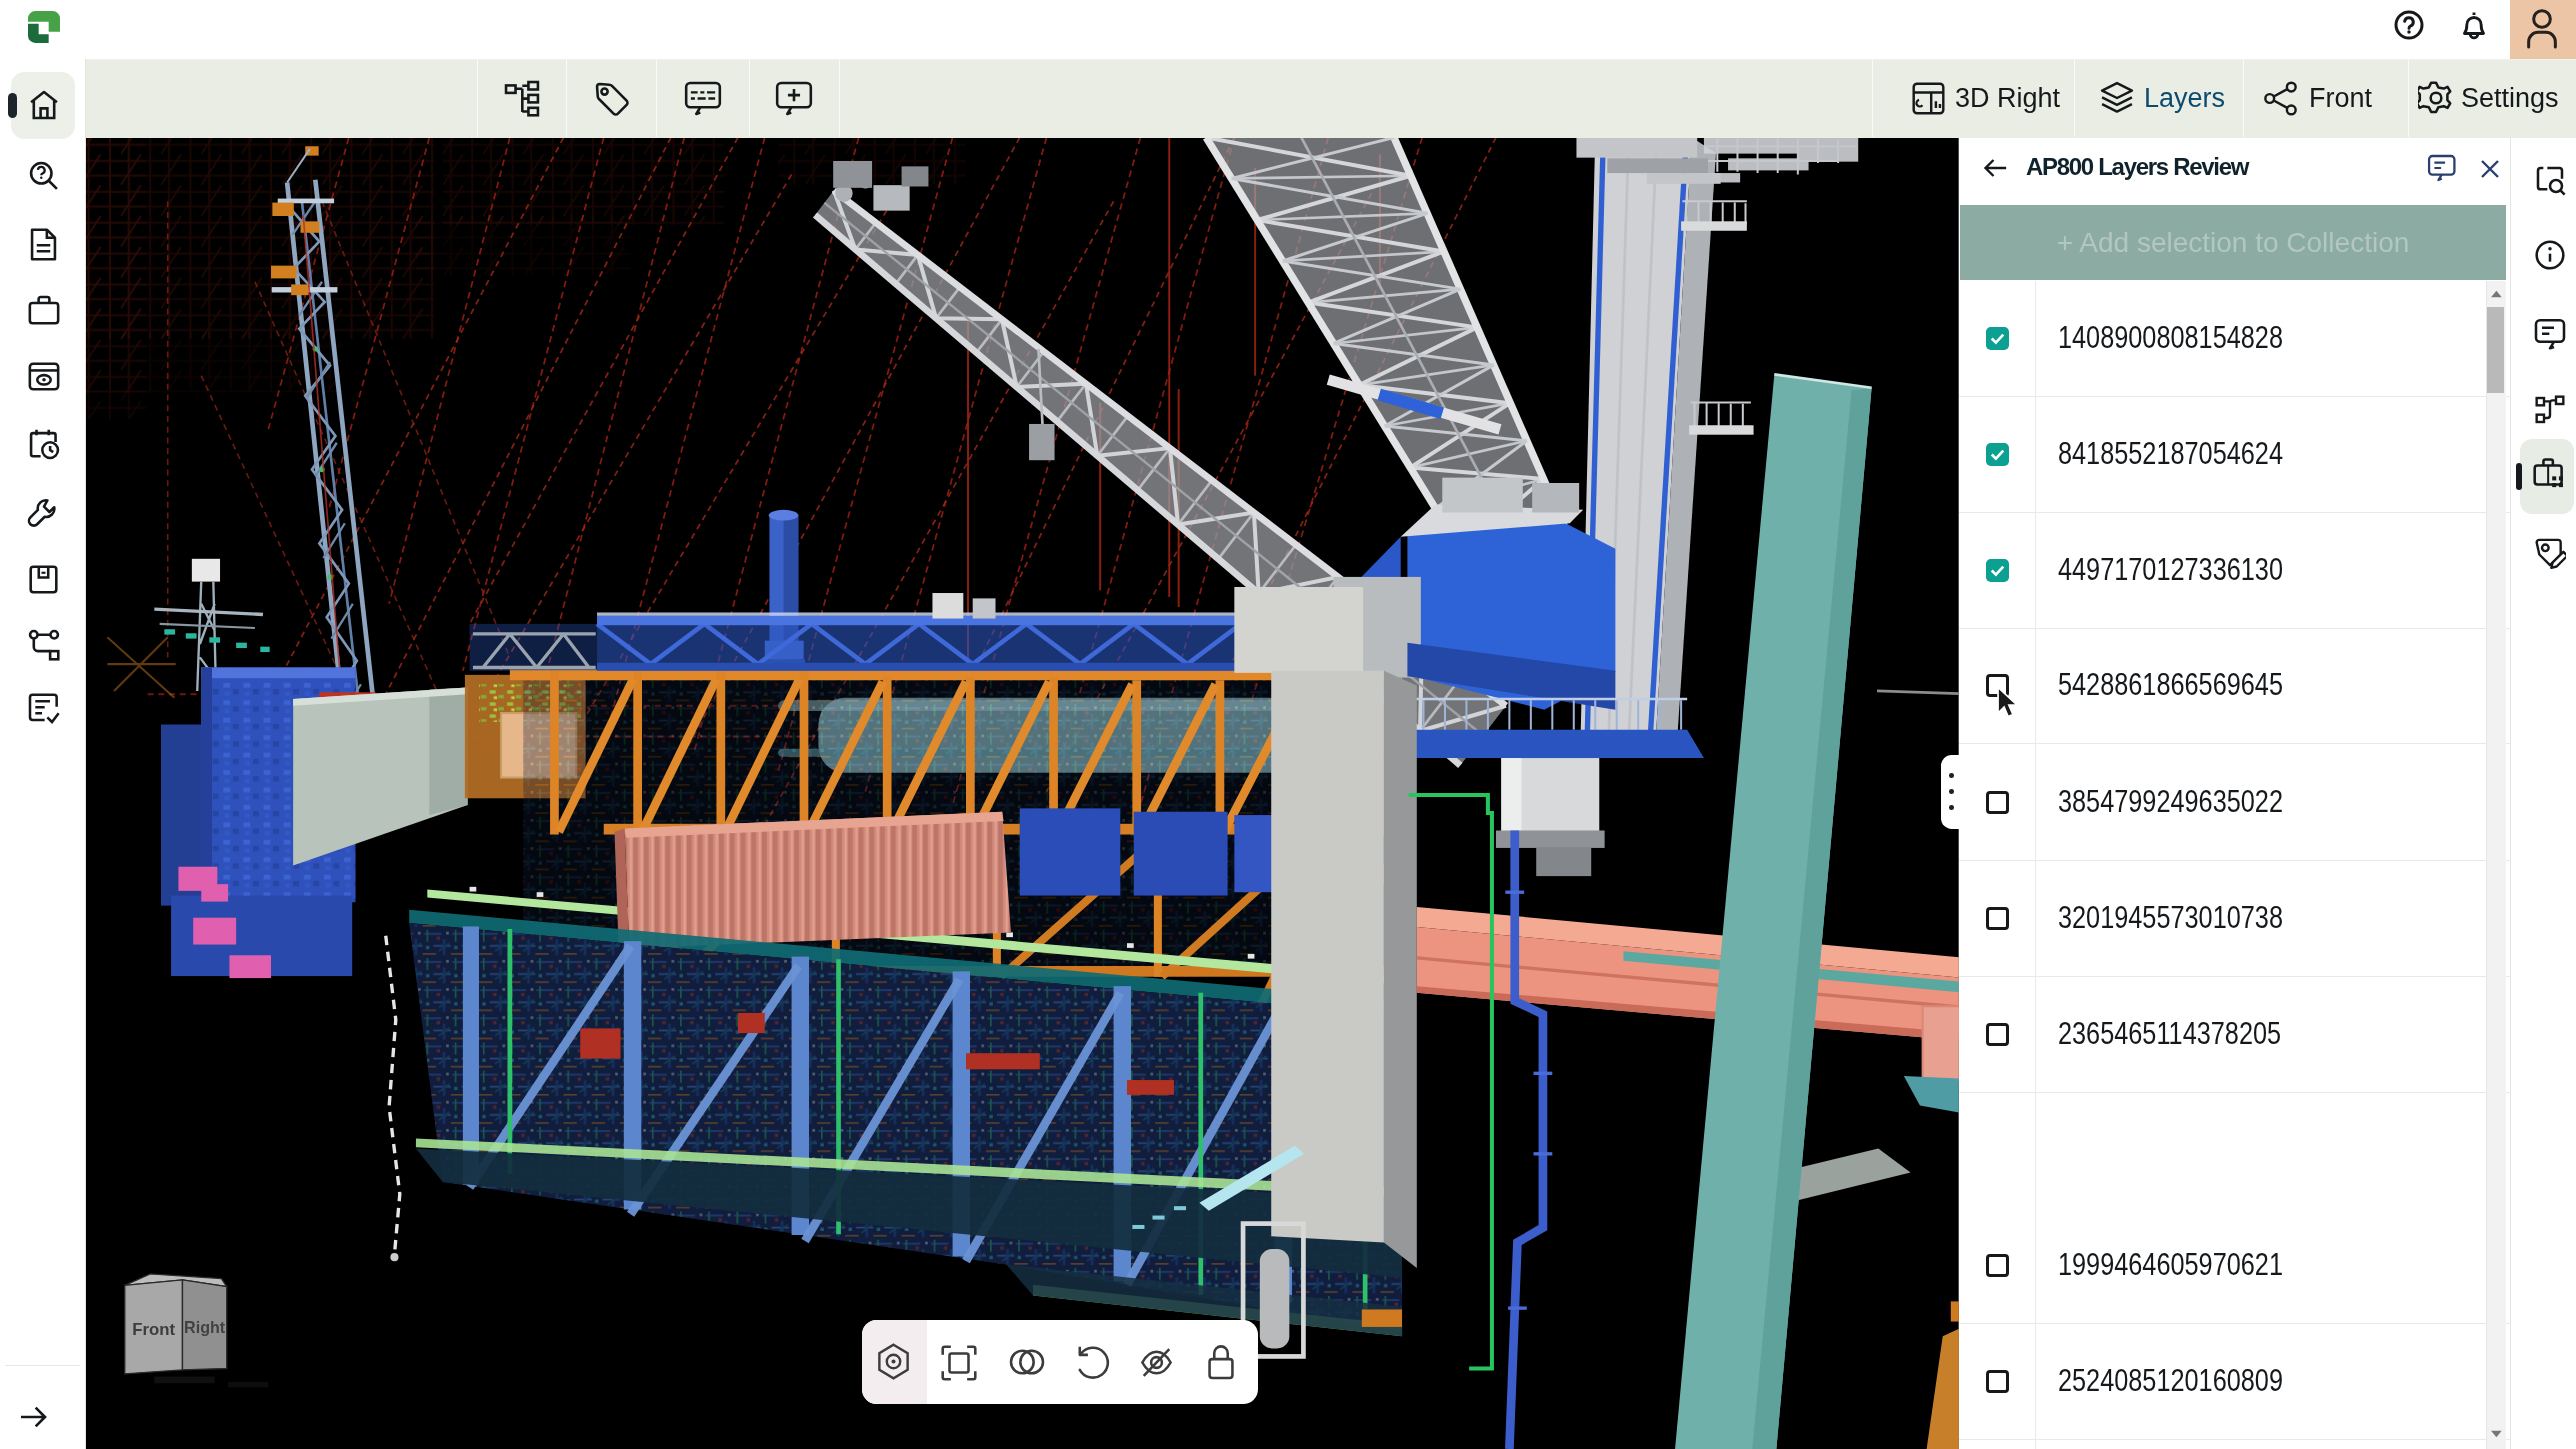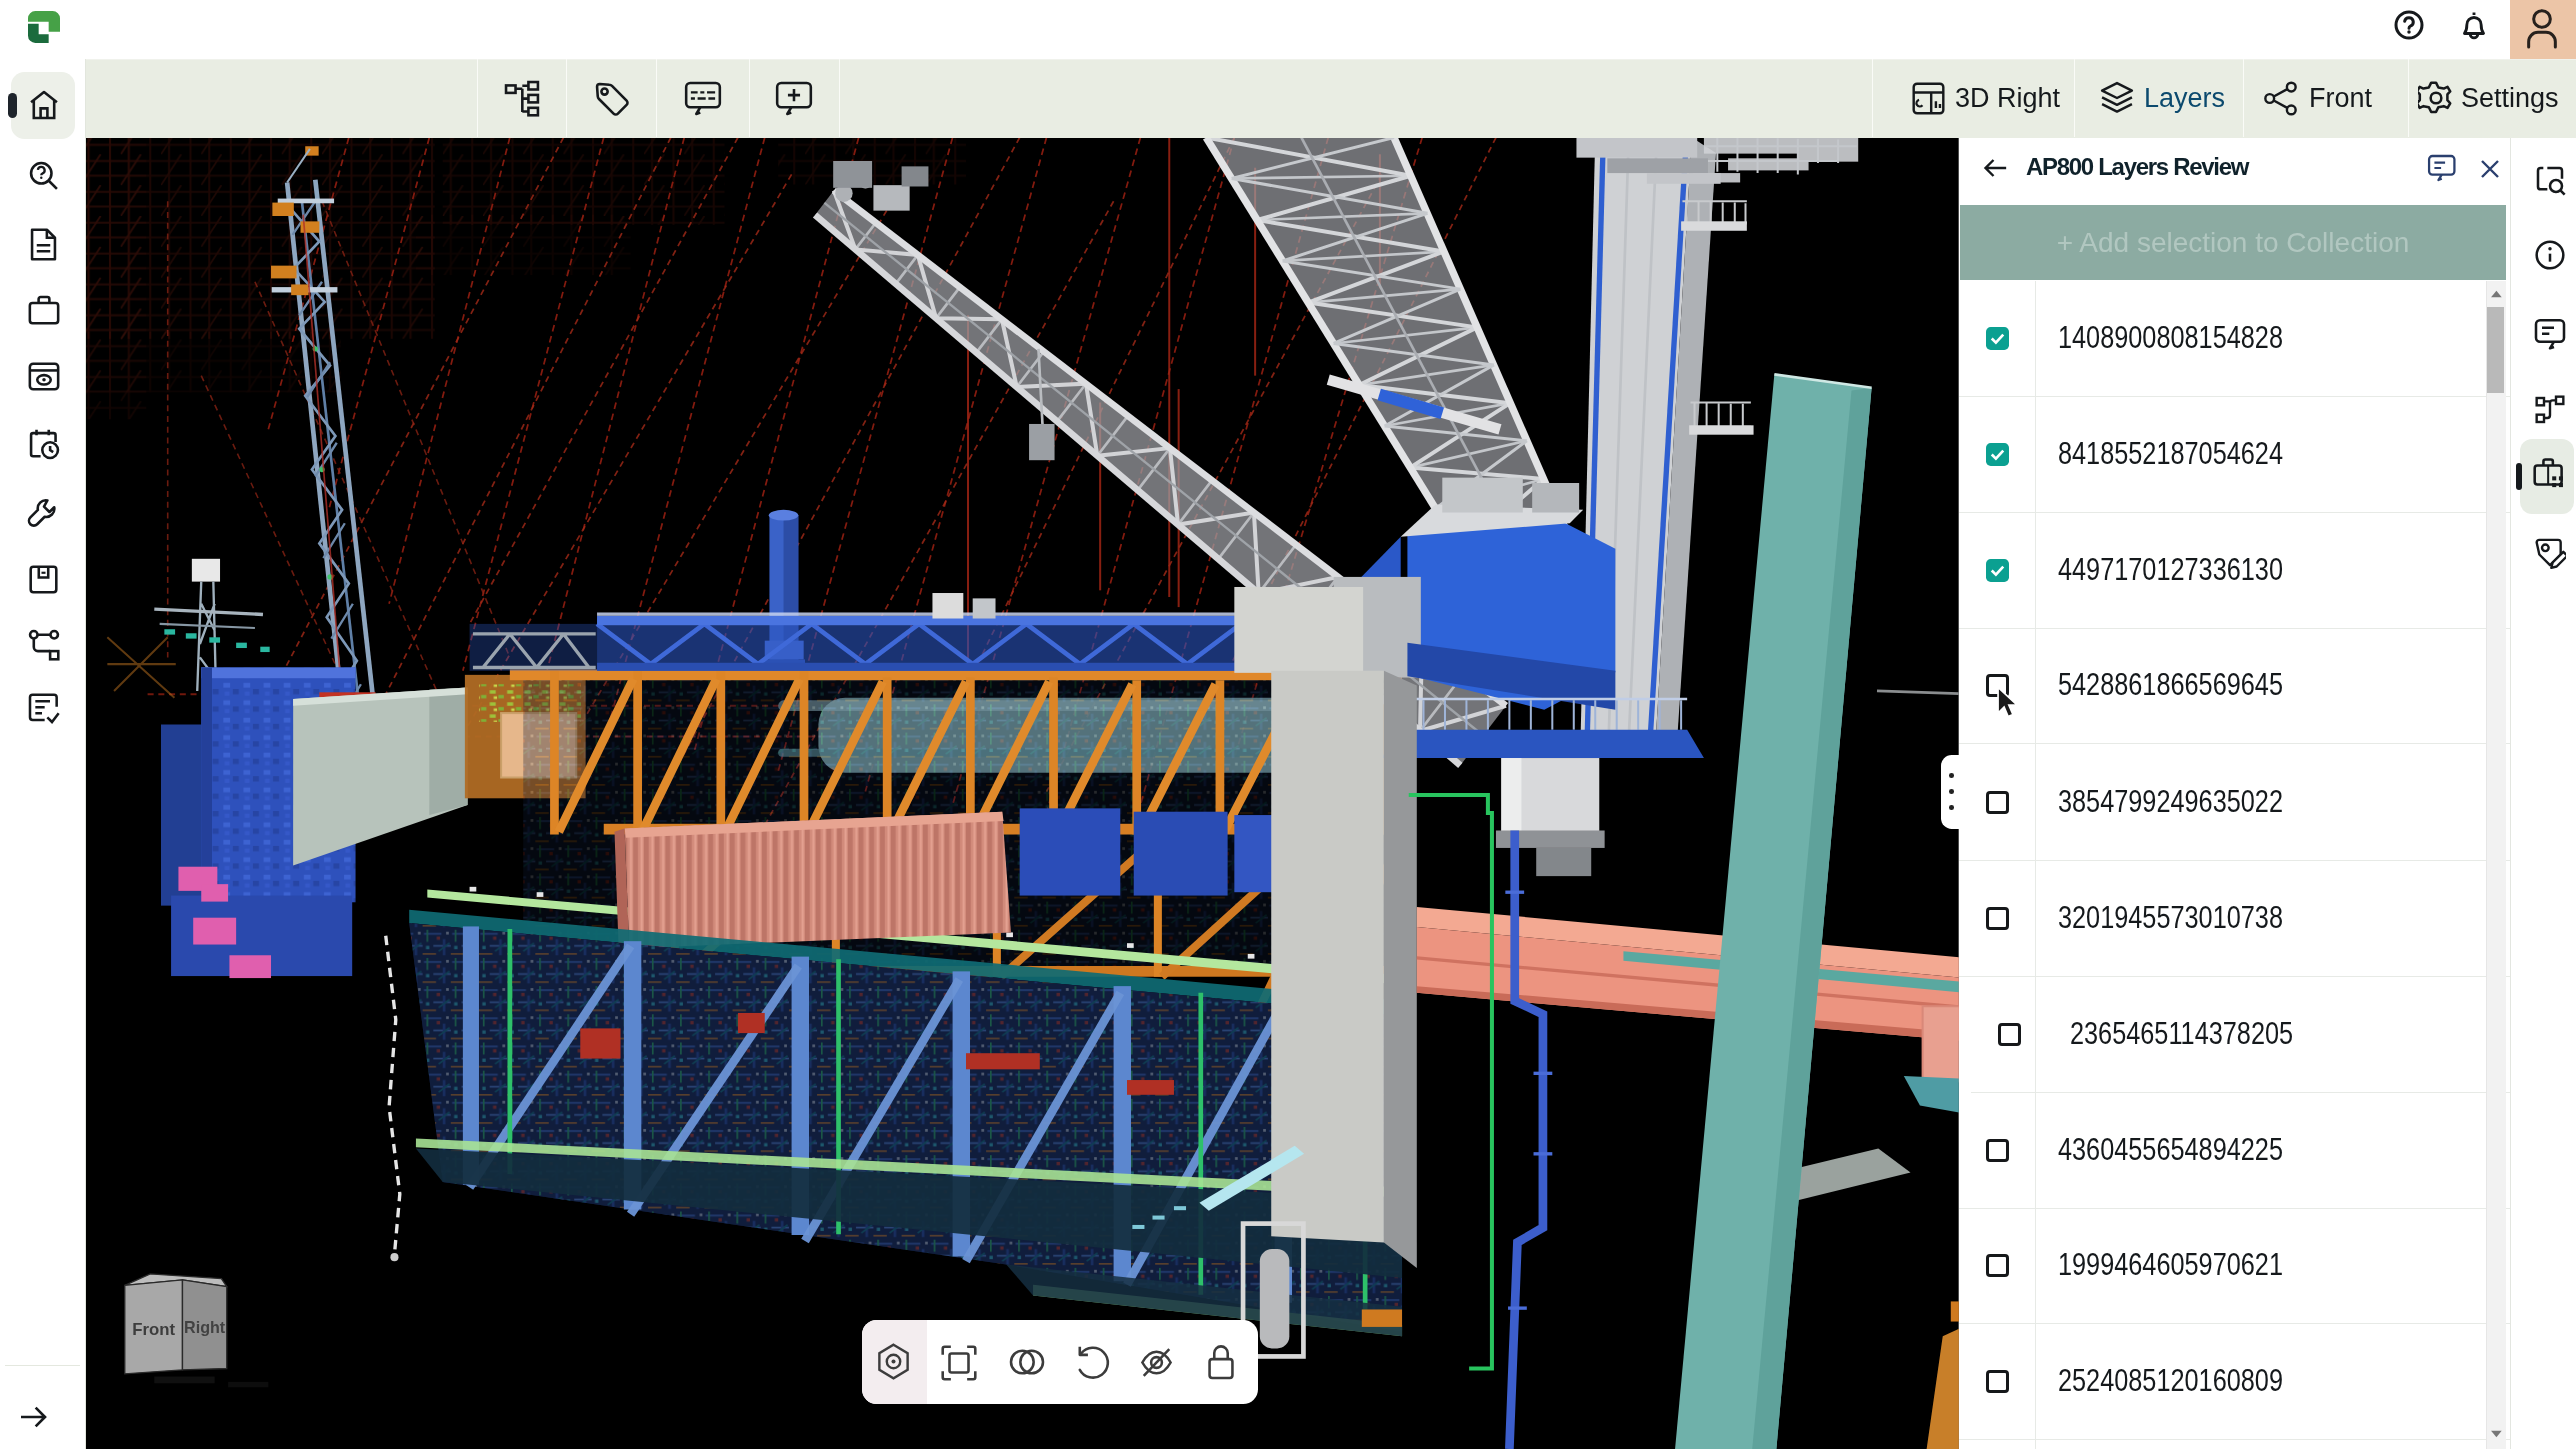--- a/index.html
+++ b/index.html
@@ -609,27 +609,23 @@
       <div class="abs" style="left:99px;top:38px;font-size:32px;color:#15191c;transform:scaleX(0.79);transform-origin:0 0;white-space:nowrap;">5428861866569645</div>
     </div>
     <div class="abs" style="left:0;top:464px;width:551px;height:116px;border-bottom:0.7px solid #e7eae6;box-sizing:border-box;">
       <div class="abs" style="left:27px;top:46px;width:23px;height:23px;background:#ffffff;border:3.4px solid #16181a;border-radius:4px;box-sizing:border-box;"></div>
       <div class="abs" style="left:99px;top:38px;font-size:32px;color:#15191c;transform:scaleX(0.79);transform-origin:0 0;white-space:nowrap;">3854799249635022</div>
     </div>
     <div class="abs" style="left:0;top:580px;width:551px;height:116px;border-bottom:0.7px solid #e7eae6;box-sizing:border-box;">
       <div class="abs" style="left:27px;top:46px;width:23px;height:23px;background:#ffffff;border:3.4px solid #16181a;border-radius:4px;box-sizing:border-box;"></div>
       <div class="abs" style="left:99px;top:38px;font-size:32px;color:#15191c;transform:scaleX(0.79);transform-origin:0 0;white-space:nowrap;">3201945573010738</div>
     </div>
-    <div class="abs" style="left:12px;top:696px;width:551px;height:116px;border-bottom:0.7px solid #e7eae6;box-sizing:border-box;padding-left:25px;">
+    <div class="abs" style="left:0;top:696px;width:551px;height:116px;border-bottom:0.7px solid #e7eae6;box-sizing:border-box;padding-left:25px;">
       <div class="abs" style="left:27px;top:46px;width:23px;height:23px;background:#ffffff;border:3.4px solid #16181a;border-radius:4px;box-sizing:border-box;"></div>
       <div class="abs" style="left:99px;top:38px;font-size:32px;color:#15191c;transform:scaleX(0.79);transform-origin:0 0;white-space:nowrap;">2365465114378205</div>
-    </div>
-    <div class="abs" style="left:0;top:812px;width:551px;height:116px;border-bottom:0.7px solid #e7eae6;box-sizing:border-box;">
-      <div class="abs" style="left:27px;top:46px;width:23px;height:23px;background:#ffffff;border:3.4px solid #16181a;border-radius:4px;box-sizing:border-box;"></div>
-      <div class="abs" style="left:99px;top:38px;font-size:32px;color:#15191c;transform:scaleX(0.79);transform-origin:0 0;white-space:nowrap;">4360455654894225</div>
     </div>
     <div class="abs" style="left:0;top:927px;width:551px;height:116px;border-bottom:0.7px solid #e7eae6;box-sizing:border-box;">
       <div class="abs" style="left:27px;top:46px;width:23px;height:23px;background:#ffffff;border:3.4px solid #16181a;border-radius:4px;box-sizing:border-box;"></div>
       <div class="abs" style="left:99px;top:38px;font-size:32px;color:#15191c;transform:scaleX(0.79);transform-origin:0 0;white-space:nowrap;">1999464605970621</div>
     </div>
     <div class="abs" style="left:0;top:1043px;width:551px;height:116px;border-bottom:0.7px solid #e7eae6;box-sizing:border-box;">
       <div class="abs" style="left:27px;top:46px;width:23px;height:23px;background:#ffffff;border:3.4px solid #16181a;border-radius:4px;box-sizing:border-box;"></div>
       <div class="abs" style="left:99px;top:38px;font-size:32px;color:#15191c;transform:scaleX(0.79);transform-origin:0 0;white-space:nowrap;">2524085120160809</div>
     </div>
     <div class="abs" style="left:76px;top:0;width:0.7px;height:1168px;background:#e7eae6;"></div>

